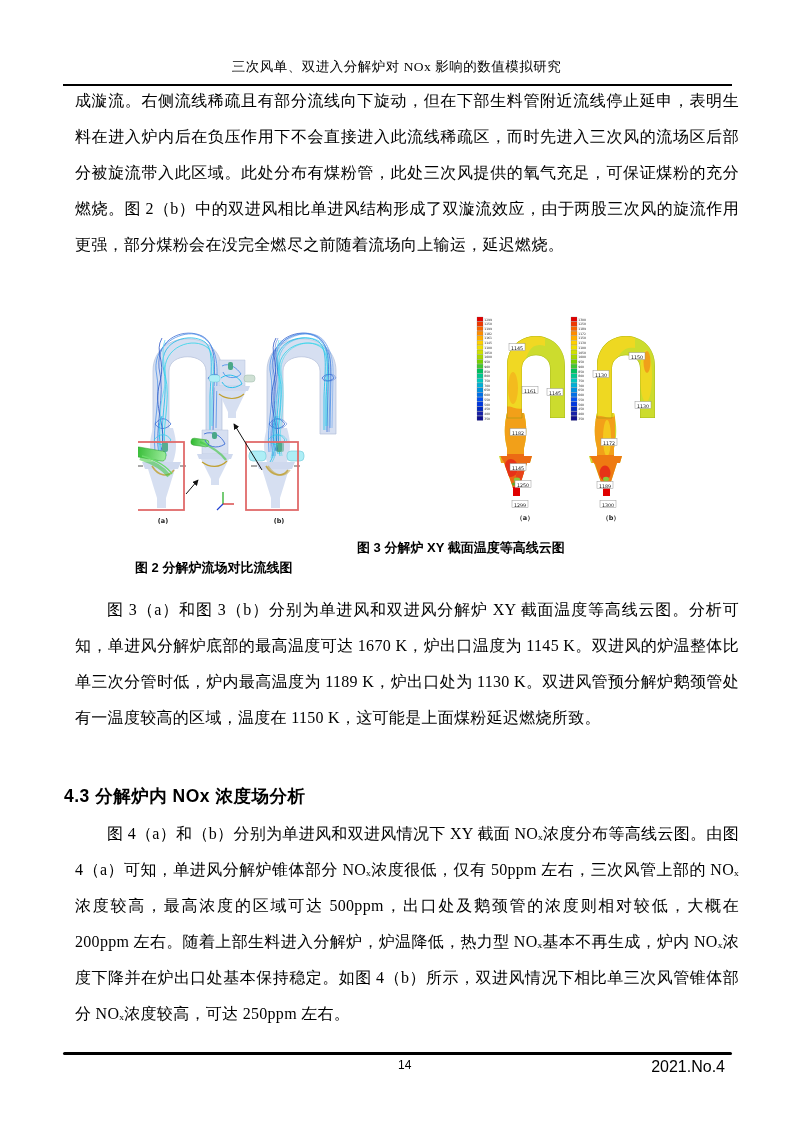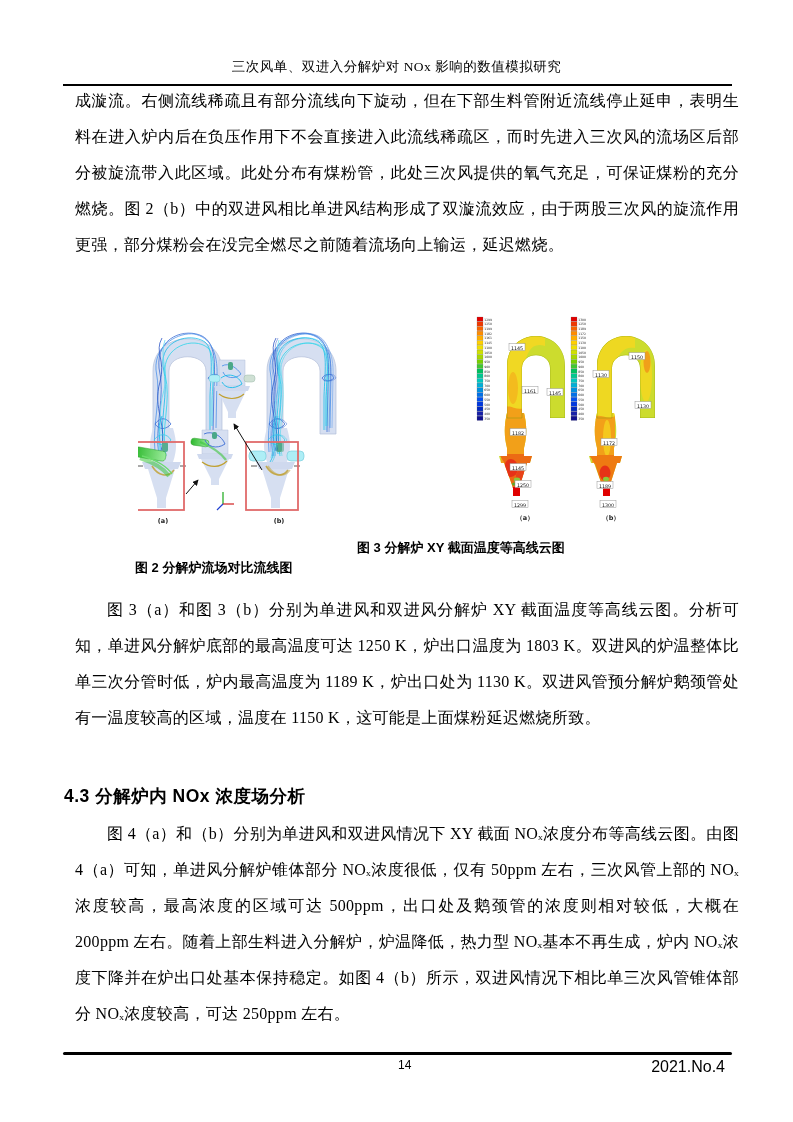--- a/index.html
+++ b/index.html
@@ -343,21 +343,21 @@
           <rect x="-8" y="-4.5" width="16" height="7"></rect>
           <text y="1.8">1300</text>
         </g>
       <text class="ab" x="16" y="202">（b）</text>
     </g>
   </svg>
 
   <div class="caption" id="cap2">图 2 分解炉流场对比流线图</div>
   <div class="caption" id="cap3">图 3 分解炉 XY 截面温度等高线云图</div>
 
-  <div class="para indent" id="para42">图 3（a）和图 3（b）分别为单进风和双进风分解炉 XY 截面温度等高线云图。分析可知，单进风分解炉底部的最高温度可达 1250 K，炉出口温度为 1803 K。双进风的炉温整体比单三次分管时低，炉内最高温度为 1189 K，炉出口处为 1130 K。双进风管预分解炉鹅颈管处有一温度较高的区域，温度在 1150 K，这可能是上面煤粉延迟燃烧所致。</div>
+  <div class="para indent" id="para42">图 3（a）和图 3（b）分别为单进风和双进风分解炉 XY 截面温度等高线云图。分析可知，单进风分解炉底部的最高温度可达 1670 K，炉出口温度为 1145 K。双进风的炉温整体比单三次分管时低，炉内最高温度为 1189 K，炉出口处为 1130 K。双进风管预分解炉鹅颈管处有一温度较高的区域，温度在 1150 K，这可能是上面煤粉延迟燃烧所致。</div>
 
   <div class="h2" id="h43">4.3 分解炉内 NOx 浓度场分析</div>
   <div class="para indent" id="para43">图 4（a）和（b）分别为单进风和双进风情况下 XY 截面 NOₓ浓度分布等高线云图。由图 4（a）可知，单进风分解炉锥体部分 NOₓ浓度很低，仅有 50ppm 左右，三次风管上部的 NOₓ浓度较高，最高浓度的区域可达 500ppm，出口处及鹅颈管的浓度则相对较低，大概在 200ppm 左右。随着上部生料进入分解炉，炉温降低，热力型 NOₓ基本不再生成，炉内 NOₓ浓度下降并在炉出口处基本保持稳定。如图 4（b）所示，双进风情况下相比单三次风管锥体部分 NOₓ浓度较高，可达 250ppm 左右。</div>
 
   <div class="ftr-rule"></div>
   <div class="ftr-page">14</div>
   <div class="ftr-issue">2021.No.4</div>
 </div>
 
 </body></html>

